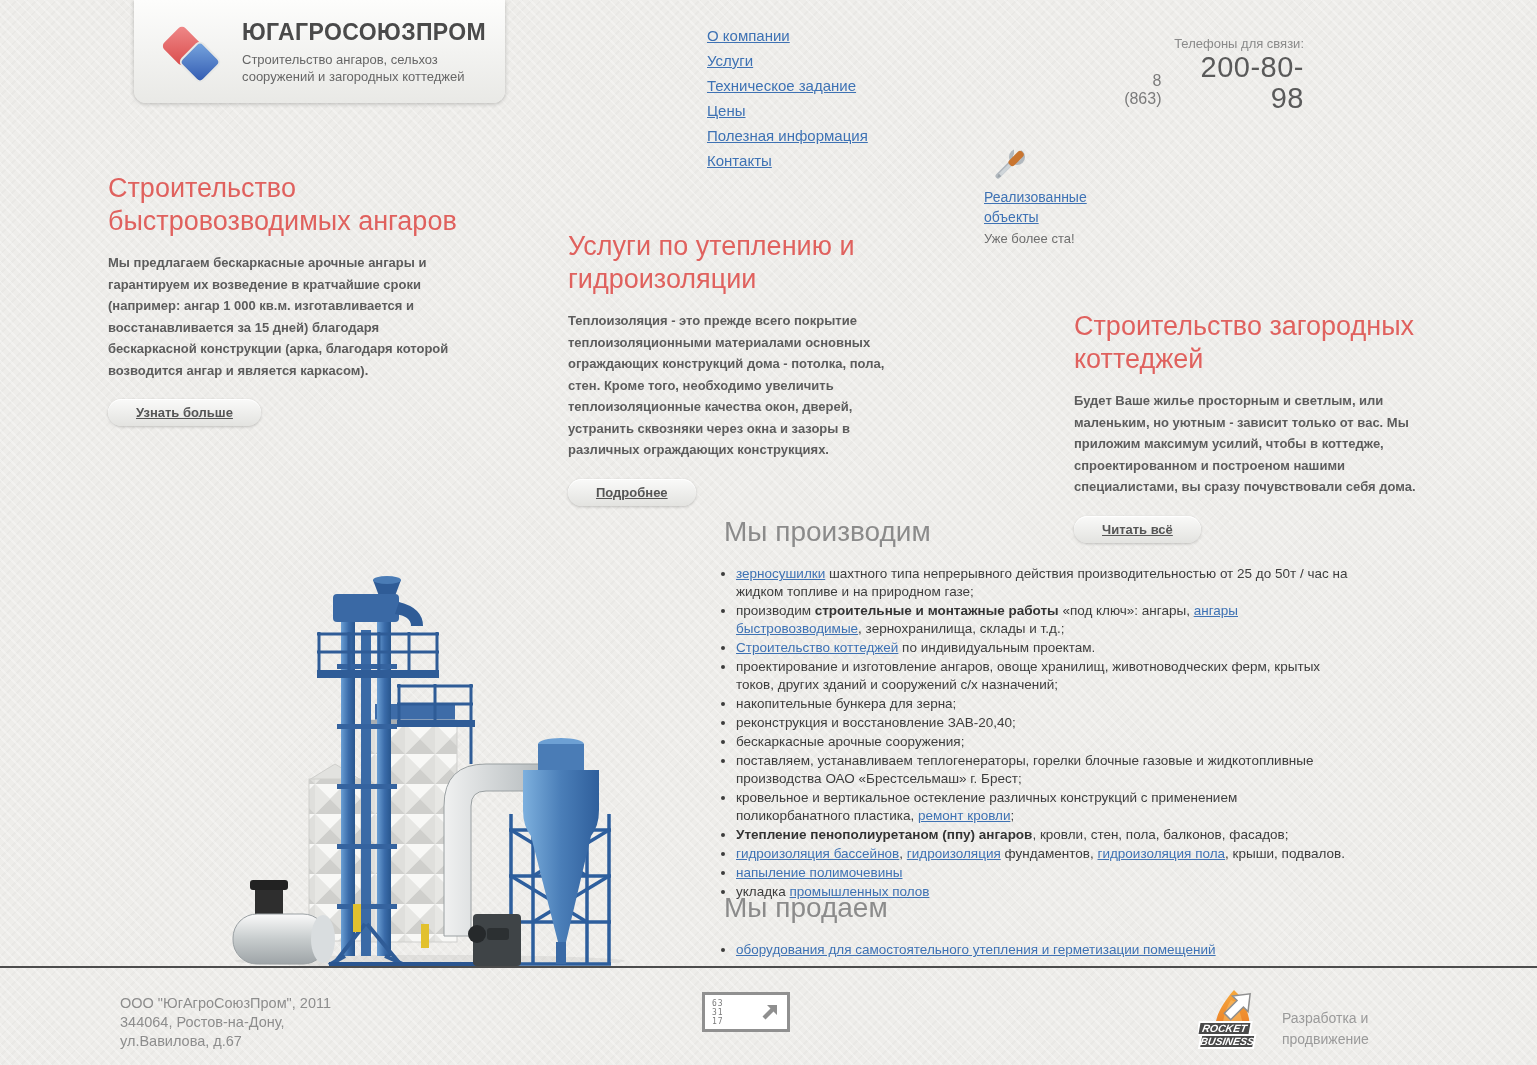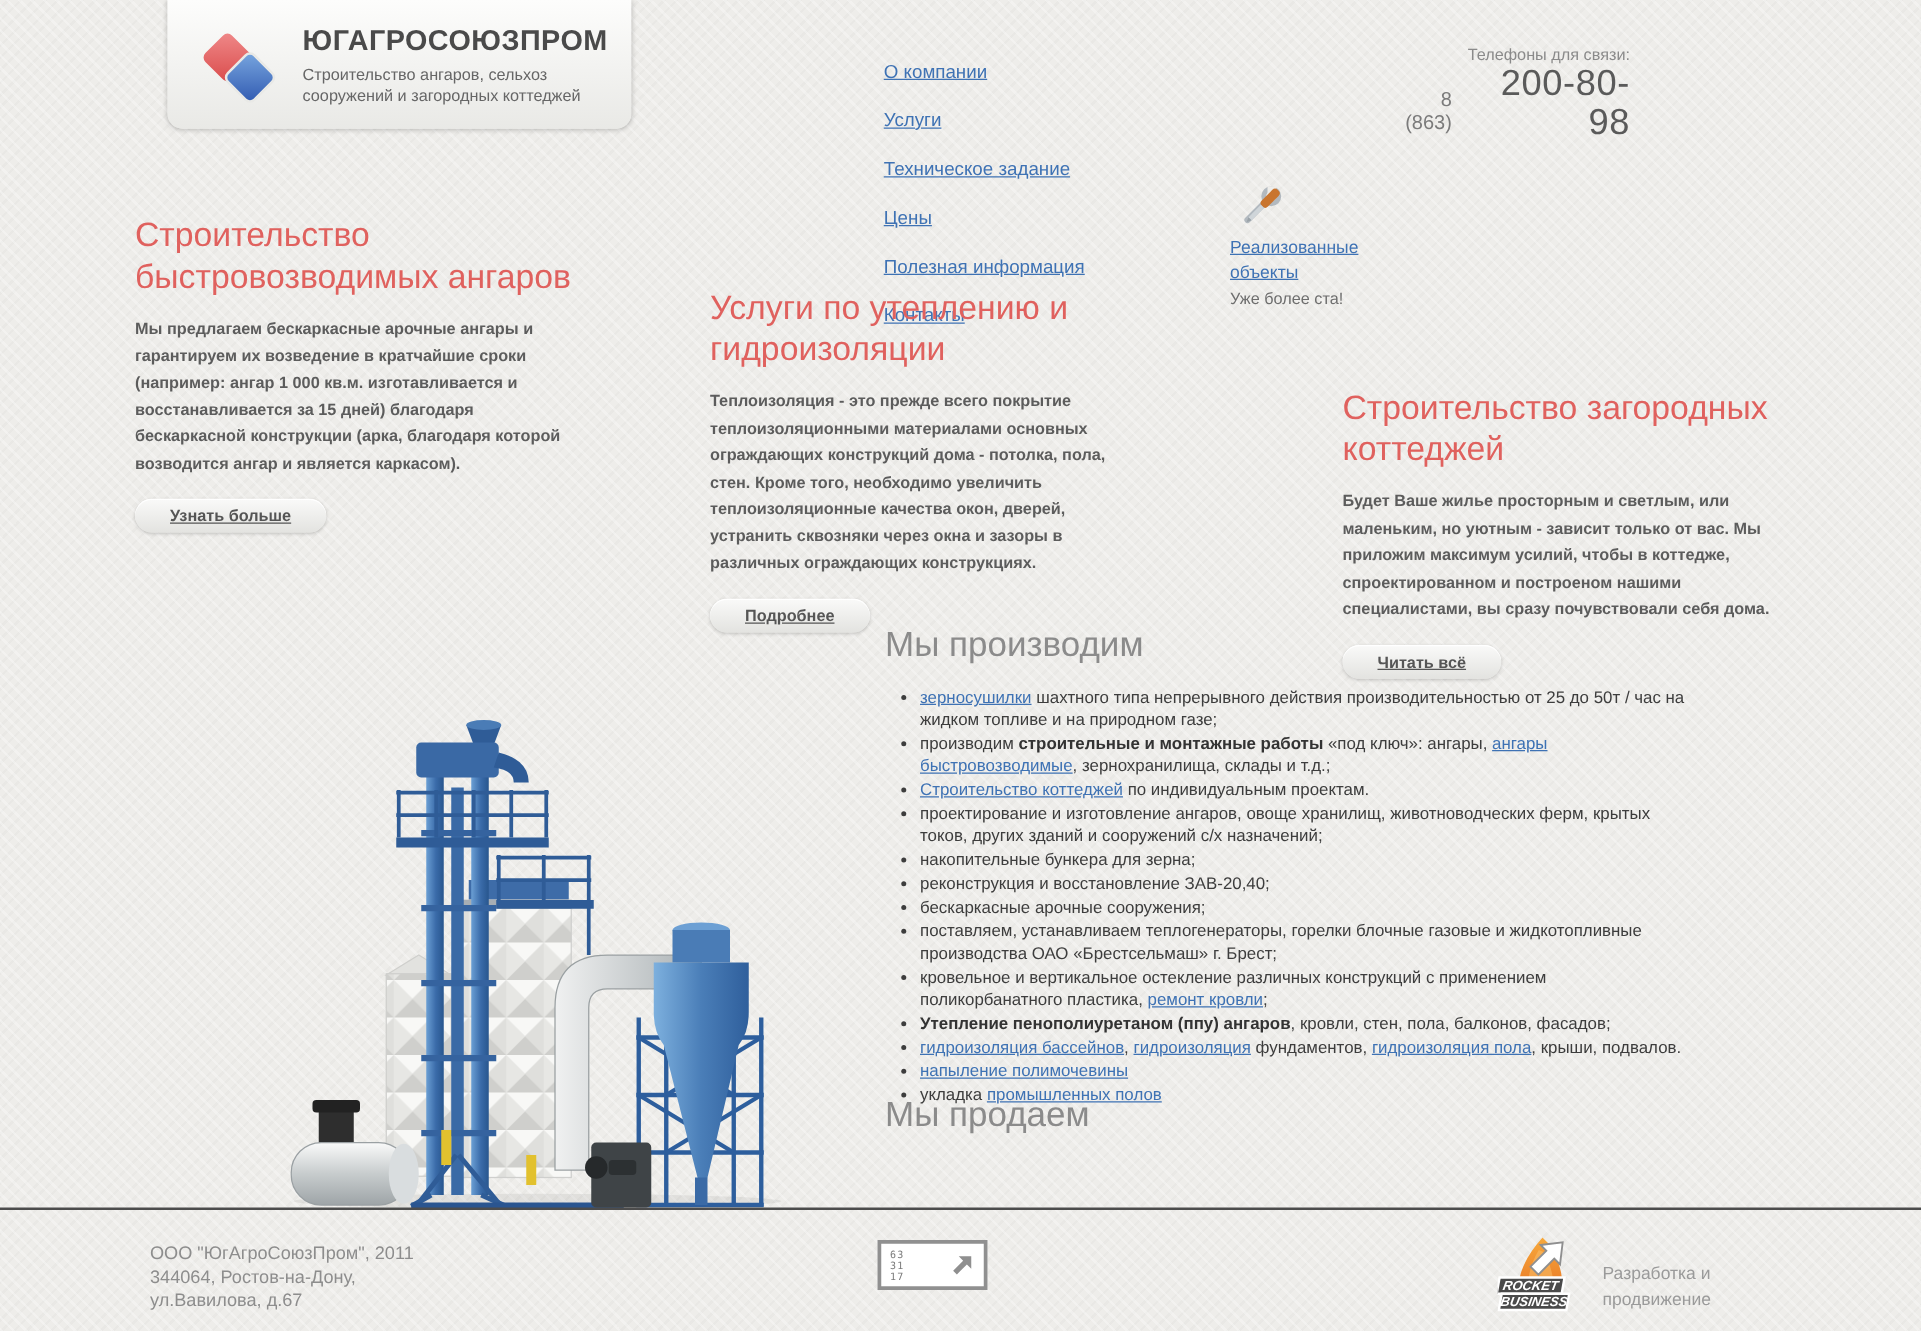--- a/index.html
+++ b/index.html
@@ -24,21 +24,21 @@
     box-shadow:0 1px 4px rgba(0,0,0,.22);
     display:flex;align-items:center;text-decoration:none;
   }
   .logo-mark{margin-left:24px;flex:0 0 auto;}
   .logo-text{margin-left:20px;}
   .logo-title{font-size:23px;font-weight:bold;color:#4a4a4a;letter-spacing:.4px;}
   .logo-tagline{font-size:13px;color:#666;line-height:17px;margin-top:5px;}
 
   .main-nav{position:absolute;left:707px;top:27px;width:230px;}
   .main-nav a{display:block;font-size:15px;line-height:17px;margin-bottom:8px;
-    color:#3e72b4;text-decoration:underline;margin-top:22px;}
+    color:#3e72b4;text-decoration:underline;}
 
   .phones{position:absolute;left:1112px;top:36px;width:192px;text-align:right;}
   .phones-label{font-size:13px;color:#8a8a8a;}
   .phones-row{display:flex;justify-content:flex-end;align-items:flex-start;margin-top:1px;}
   .phone-code{font-size:16px;color:#7b7b7b;margin-top:20px;margin-right:9px;text-align:right;}
   .phone-number{font-size:29px;color:#5a5a5a;line-height:31px;letter-spacing:.5px;}
 
   .feature{position:absolute;font-size:14px;}
   .feature-objects{left:984px;top:148px;width:122px;}
   .feature-licenses{left:1158px;top:150px;width:152px;}
@@ -60,21 +60,21 @@
     box-shadow:0 1px 3px rgba(0,0,0,.2), inset 0 1px 0 #fff;
     font-size:13px;font-weight:bold;color:#555;text-decoration:underline;
   }
 
   
   .machine{position:absolute;left:225px;top:574px;}
 
   
   .produce{position:absolute;left:708px;top:500px;width:645px;}
   .sell{position:absolute;left:708px;top:876px;width:645px;}
-  .list-head{margin:0;font-size:28px;font-weight:normal;color:#8b8b8b;}
+  .list-head{margin:16px;font-size:28px;font-weight:normal;color:#8b8b8b;}
   .produce ul,.sell ul{margin:17px 0 0;padding-left:28px;}
   .produce li,.sell li{font-size:13.5px;line-height:18px;color:#3d3d3d;margin:0 0 1px;}
   .inline-link{color:#3e72b4;text-decoration:underline;}
   .produce strong,.sell strong{color:#333;}
 
   
   .divider{position:absolute;left:0;top:966px;width:1537px;height:2px;background:#4c4c4c;}
   .footer-info{position:absolute;left:120px;top:994px;font-size:14.5px;color:#8d8d8d;line-height:19px;}
   .counter{
     position:absolute;left:702px;top:992px;width:88px;height:40px;box-sizing:border-box;
@@ -306,20 +306,23 @@
         <li><span>кровельное и вертикальное остекление различных конструкций с применением поликорбанатного пластика, </span><a class="inline-link">ремонт кровли</a><span>;</span></li>
         <li><strong>Утепление пенополиуретаном (ппу) ангаров</strong><span>, кровли, стен, пола, балконов, фасадов;</span></li>
         <li><a class="inline-link">гидроизоляция бассейнов</a><span>, </span><a class="inline-link">гидроизоляция</a><span> фундаментов, </span><a class="inline-link">гидроизоляция пола</a><span>, крыши, подвалов.</span></li>
         <li><a class="inline-link">напыление полимочевины</a></li>
         <li><span>укладка </span><a class="inline-link">промышленных полов</a></li>
       </ul>
   </section>
 
   <section class="sell">
     <h2 class="list-head">Мы продаем</h2>
+    <ul>
+        <li><a class="inline-link">оборудования для самостоятельного утепления и герметизации помещений</a></li>
+      </ul>
   </section>
 
   <div class="divider"></div>
 
   <div class="footer-info">
     <div>ООО "ЮгАгроСоюзПром", 2011</div>
     <div>344064, Ростов-на-Дону,</div>
     <div>ул.Вавилова, д.67</div>
   </div>
 

